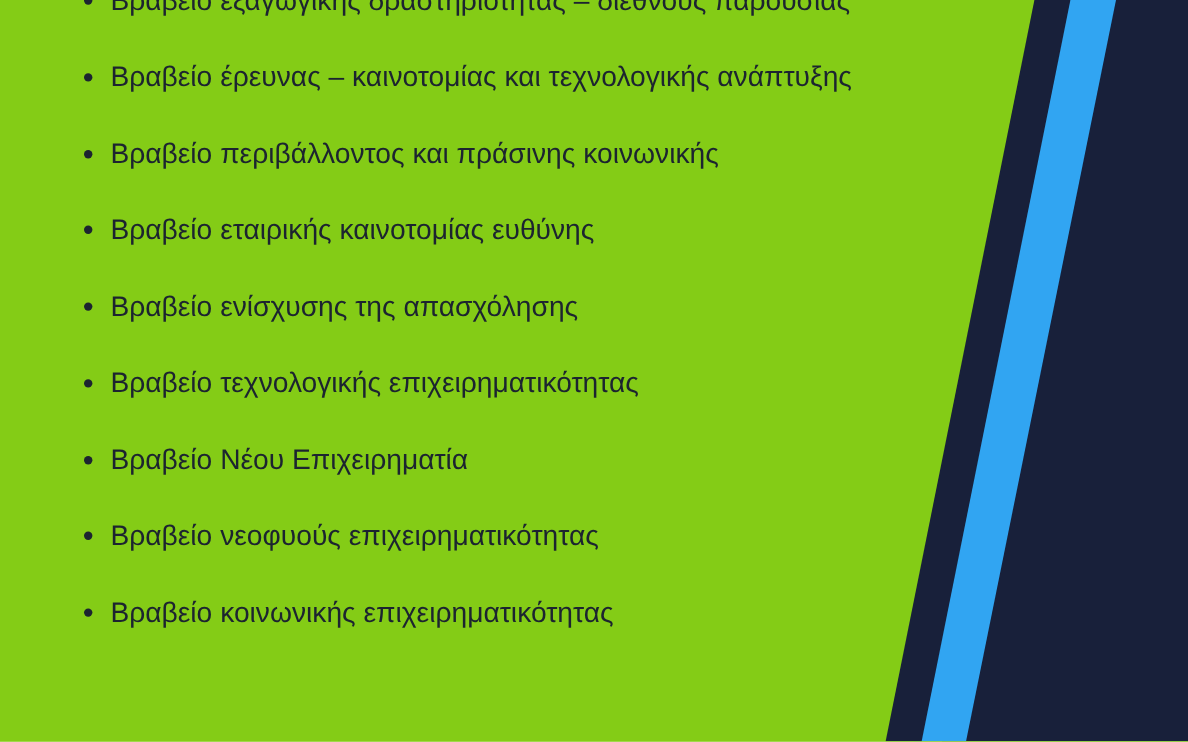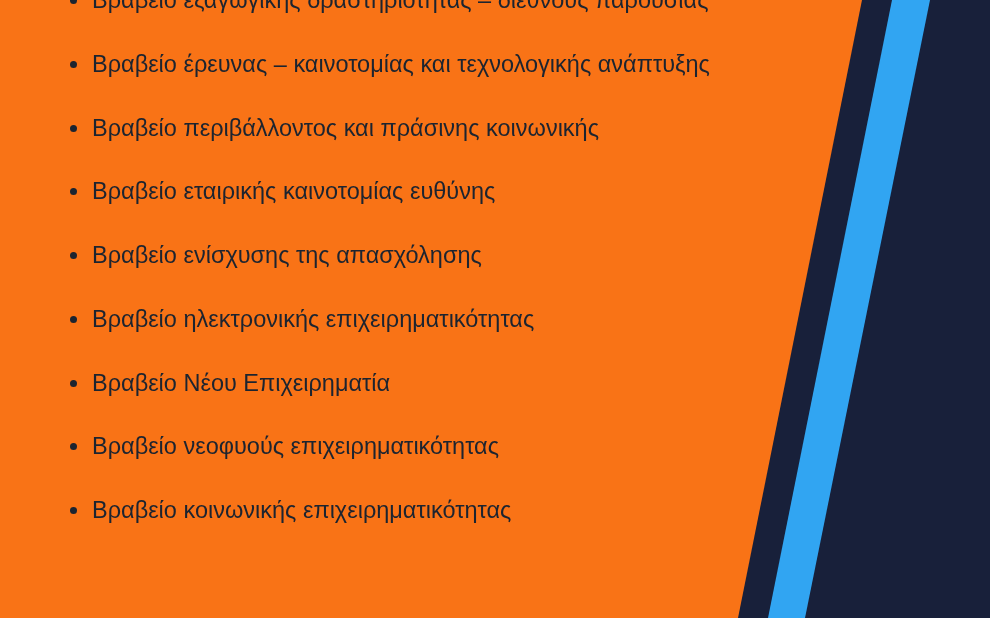--- a/index.html
+++ b/index.html
@@ -10,21 +10,21 @@
     width: 990px;
     height: 618px;
     background: #ffffff;
     font-family: "Liberation Sans", sans-serif;
     overflow: hidden;
   }
   .slide {
     position: relative;
     width: 990px;
     height: 618px;
-    background: #f97316;
+    background: #84cc16;
     overflow: hidden;
   }
 
   
   .deco {
     position: absolute;
     top: 0;
     right: 0;
     width: 400px;
     height: 618px;
@@ -69,21 +69,21 @@
 <body>
 
 <div class="slide">
 
   <ul class="bullet-list">
     <li class="bullet-item">Βραβείο εξαγωγικής δραστηριότητας – διεθνούς παρουσίας</li>
     <li class="bullet-item">Βραβείο έρευνας – καινοτομίας και τεχνολογικής ανάπτυξης</li>
     <li class="bullet-item">Βραβείο περιβάλλοντος και πράσινης κοινωνικής</li>
     <li class="bullet-item">Βραβείο εταιρικής καινοτομίας ευθύνης</li>
     <li class="bullet-item">Βραβείο ενίσχυσης της απασχόλησης</li>
-    <li class="bullet-item">Βραβείο ηλεκτρονικής επιχειρηματικότητας</li>
+    <li class="bullet-item">Βραβείο τεχνολογικής επιχειρηματικότητας</li>
     <li class="bullet-item">Βραβείο Νέου Επιχειρηματία</li>
     <li class="bullet-item">Βραβείο νεοφυούς επιχειρηματικότητας</li>
     <li class="bullet-item">Βραβείο κοινωνικής επιχειρηματικότητας</li>
 
   </ul>
 
   <div class="deco">
     <svg width="400" height="618" viewBox="0 0 400 618" xmlns="http://www.w3.org/2000/svg">
 
       <polygon points="325,0 400,0 400,618 195,618" fill="#18203a"></polygon>

